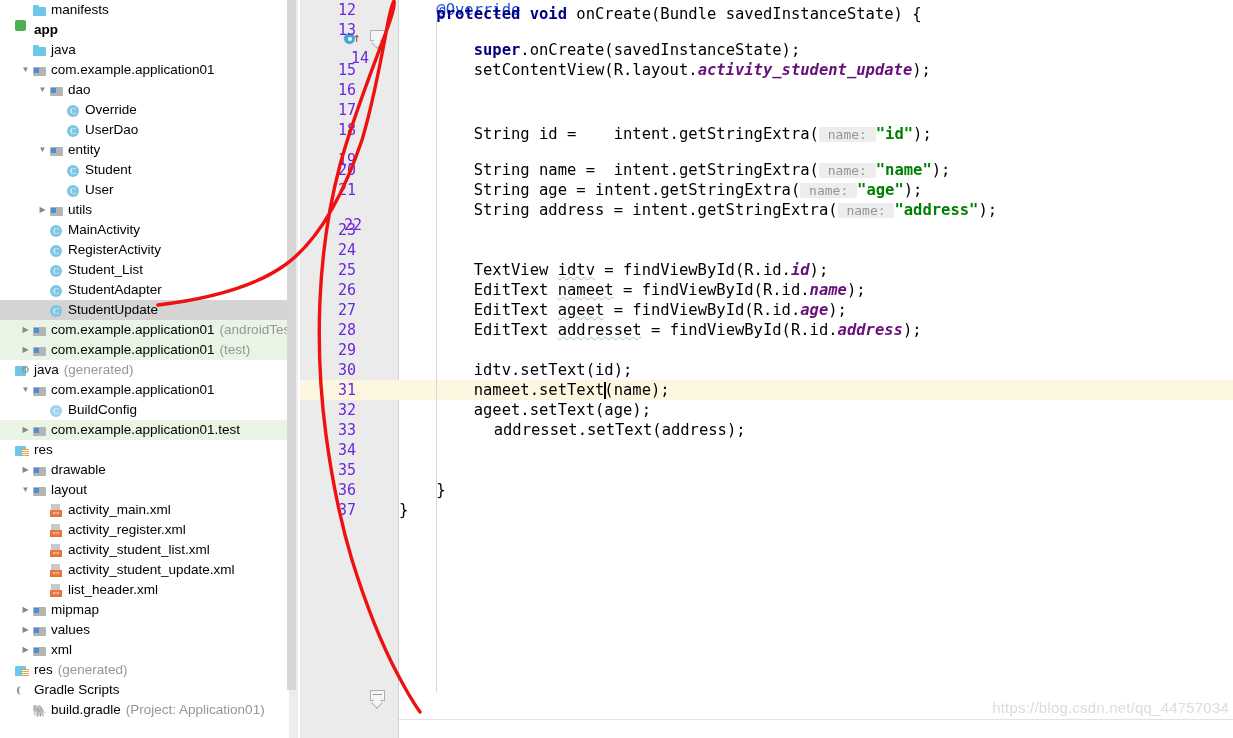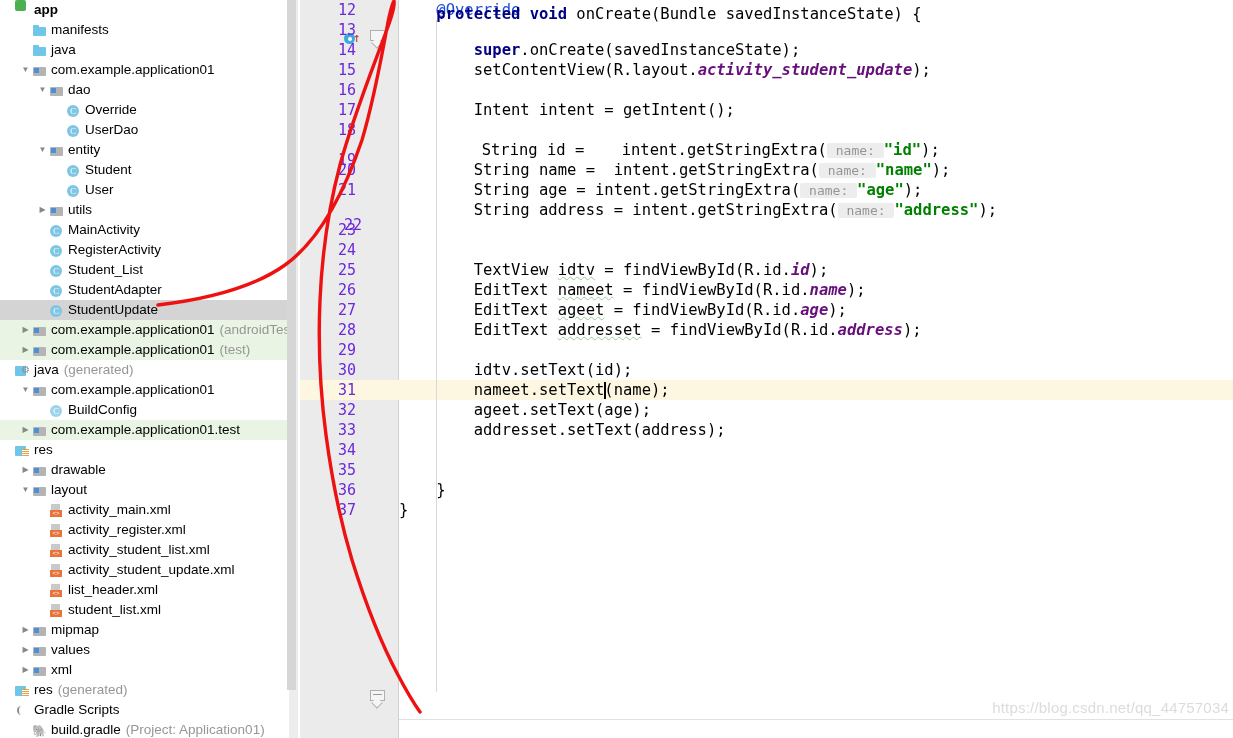--- a/index.html
+++ b/index.html
@@ -260,30 +260,30 @@
   }
 </style>
 </head>
 <body>
 
 <div id="app-root">
 
   <div id="project-panel">
     <div id="tree">
         <div class="row">
+          <span class="spacer" style="width: 17px; min-width: 17px;"></span>
+          <span class="arrow none">▶</span>
+          <span class="ic ic-folder-cyan"></span>
+          <span class="label">manifests</span>
+        </div>
+        <div class="row">
           <span class="spacer" style="width: 0px; min-width: 0px;"></span>
           <span class="arrow none">▶</span>
           <span class="ic ic-app"></span>
           <span class="label bold">app</span>
-        </div>
-        <div class="row">
-          <span class="spacer" style="width: 17px; min-width: 17px;"></span>
-          <span class="arrow none">▶</span>
-          <span class="ic ic-folder-cyan"></span>
-          <span class="label">manifests</span>
         </div>
         <div class="row">
           <span class="spacer" style="width: 17px; min-width: 17px;"></span>
           <span class="arrow none">▶</span>
           <span class="ic ic-folder-cyan"></span>
           <span class="label">java</span>
         </div>
         <div class="row">
           <span class="spacer" style="width: 17px; min-width: 17px;"></span>
           <span class="arrow">▼</span>
@@ -471,28 +471,20 @@
           </span>
           <span class="label">activity_student_update.xml</span>
         </div>
         <div class="row">
           <span class="spacer" style="width: 34px; min-width: 34px;"></span>
           <span class="arrow none">▶</span>
           <span class="ic ic-xml">
             <span class="xtag">&lt;&gt;</span>
           </span>
           <span class="label">list_header.xml</span>
-        </div>
-        <div class="row">
-          <span class="spacer" style="width: 34px; min-width: 34px;"></span>
-          <span class="arrow none">▶</span>
-          <span class="ic ic-xml">
-            <span class="xtag">&lt;&gt;</span>
-          </span>
-          <span class="label">student_list.xml</span>
         </div>
         <div class="row">
           <span class="spacer" style="width: 17px; min-width: 17px;"></span>
           <span class="arrow">▶</span>
           <span class="ic ic-pkg"></span>
           <span class="label">mipmap</span>
         </div>
         <div class="row">
           <span class="spacer" style="width: 17px; min-width: 17px;"></span>
           <span class="arrow">▶</span>
@@ -553,47 +545,46 @@
     </div>
 
     <div id="code-area">
         <div class="hl-line" style="top: 380px; left: -99px;"></div>
         <div class="indent-guide" style="left: 37px; top: 20px; height: 672px;"></div>
         <div class="cline" style="top: 0px;"><span>    </span><span class="anno">@Override</span></div>
         <div class="cline" style="top: 4px;"><span>    </span><span class="kw">protected</span><span> </span><span class="kw">void</span><span> onCreate(Bundle savedInstanceState) {</span></div>
         <div class="cline" style="top: 40px; text-align: center;"><span>        </span><span class="kw">super</span><span>.onCreate(savedInstanceState);</span></div>
         <div class="cline" style="top: 60px;"><span>        setContentView(R.layout.</span><span class="field">activity_student_update</span><span>);</span></div>
         <div class="cline" style="top: 80px;"></div>
-        <div class="cline" style="top: 100px;"><span>        Intent intent = getIntent();</span></div>
         <div class="cline" style="top: 120px;"></div>
-        <div class="cline" style="top: 140px; padding-left: 8px;"><span>        String id =    intent.getStringExtra(</span><span class="hint"> name: </span><span class="str">"id"</span><span>);</span></div>
+        <div class="cline" style="top: 124px;"><span>        String id =    intent.getStringExtra(</span><span class="hint"> name: </span><span class="str">"id"</span><span>);</span></div>
         <div class="cline" style="top: 180px;"><span>        String age = intent.getStringExtra(</span><span class="hint"> name: </span><span class="str">"age"</span><span>);</span></div>
         <div class="cline" style="top: 160px;"><span>        String name =  intent.getStringExtra(</span><span class="hint"> name: </span><span class="str">"name"</span><span>);</span></div>
         <div class="cline" style="top: 200px;"><span>        String address = intent.getStringExtra(</span><span class="hint"> name: </span><span class="str">"address"</span><span>);</span></div>
         <div class="cline" style="top: 220px;"></div>
         <div class="cline" style="top: 240px;"></div>
         <div class="cline" style="top: 260px;"><span>        TextView </span><span class="wavy">idtv</span><span> = findViewById(R.id.</span><span class="field">id</span><span>);</span></div>
         <div class="cline" style="top: 280px;"><span>        EditText </span><span class="wavy">nameet</span><span> = findViewById(R.id.</span><span class="field">name</span><span>);</span></div>
         <div class="cline" style="top: 300px;"><span>        EditText </span><span class="wavy">ageet</span><span> = findViewById(R.id.</span><span class="field">age</span><span>);</span></div>
         <div class="cline" style="top: 320px;"><span>        EditText </span><span class="wavy">addresset</span><span> = findViewById(R.id.</span><span class="field">address</span><span>);</span></div>
         <div class="cline" style="top: 340px;"></div>
         <div class="cline" style="top: 360px;"><span>        idtv.setText(id);</span></div>
         <div class="cline" style="top: 380px;"><span>        nameet.setText(name);</span></div>
         <div id="caret" style="top: 382px; left: 205.26px;"></div>
         <div class="cline" style="top: 400px;"><span>        ageet.setText(age);</span></div>
-        <div class="cline" style="top: 420px;"><span>        addresset.setText(address);</span></div>
+        <div class="cline" style="top: 420px; padding-left: 20px;"><span>        addresset.setText(address);</span></div>
         <div class="cline" style="top: 440px;"></div>
         <div class="cline" style="top: 460px;"></div>
         <div class="cline" style="top: 480px;"><span>    }</span></div>
         <div class="cline" style="top: 500px;"><span>}</span></div>
       </div>
     <div id="editor-bottom-line"></div>
   <div class="ln" style="top: 0px;">12</div>
       <div class="ln" style="top: 20px;">13</div>
-      <div class="ln" style="top: 40px;">14</div>
+      <div class="ln" style="top: 48px; margin-left: 13px;">14</div>
       <div class="ln" style="top: 60px;">15</div>
       <div class="ln" style="top: 80px;">16</div>
       <div class="ln" style="top: 100px;">17</div>
       <div class="ln" style="top: 120px;">18</div>
       <div class="ln" style="top: 132px; margin-top: 18px;">19</div>
       <div class="ln" style="top: 160px;">20</div>
       <div class="ln" style="top: 180px;">21</div>
       <div class="ln" style="top: 215px; margin-left: 6px;">22</div>
       <div class="ln" style="top: 220px; text-align: right;">23</div>
       <div class="ln" style="top: 240px;">24</div>

